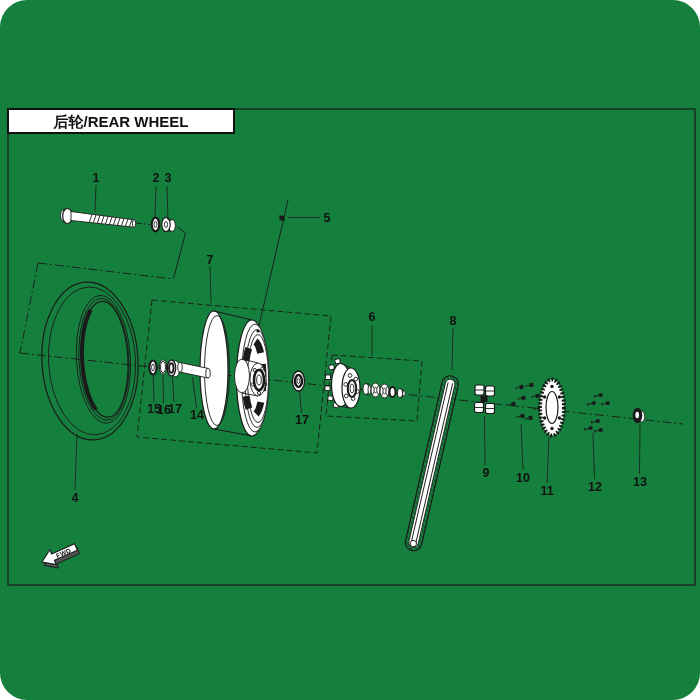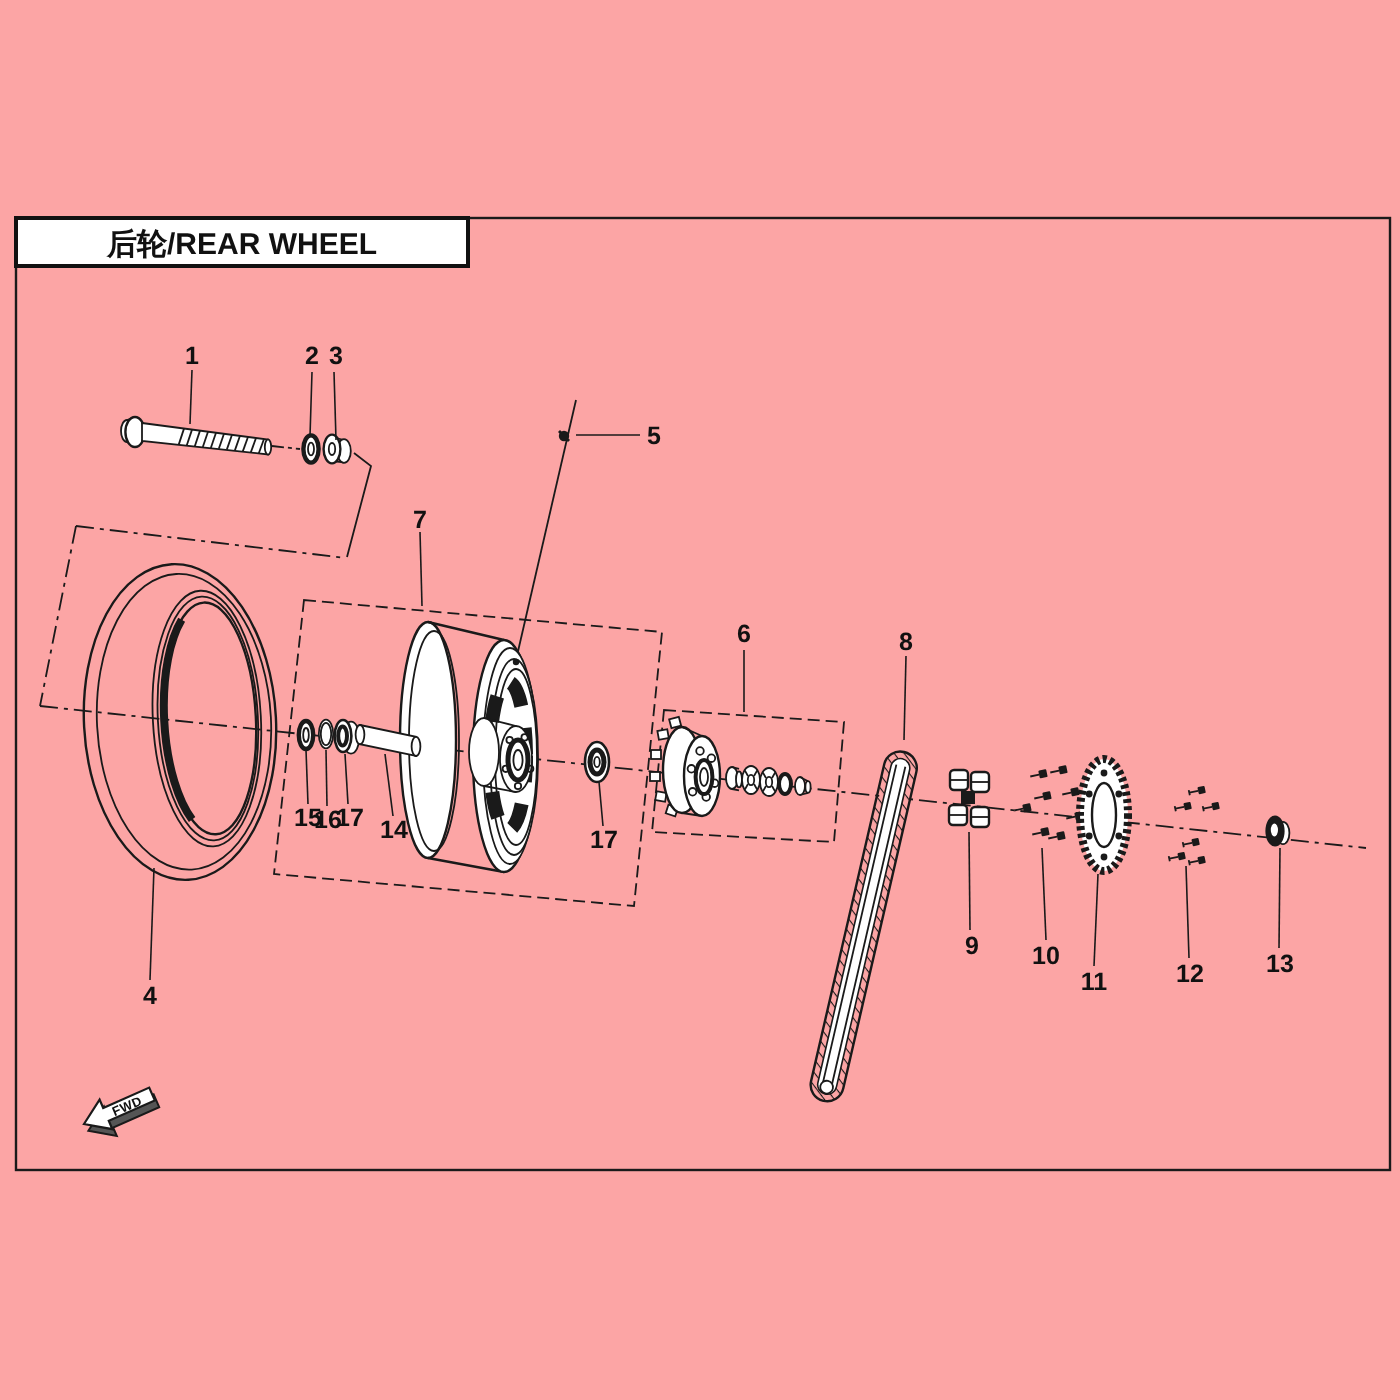--- a/index.html
+++ b/index.html
@@ -1,16 +1,16 @@
 <!DOCTYPE html>
 <html><head>
 <meta charset="utf-8">
 <style>
   html,body{margin:0;padding:0;background:#ffffff;}
-  .stage{width:700px;height:700px;position:relative;background:#fca5a5;font-family:"Liberation Sans",sans-serif;}
+  .stage{width:700px;height:700px;position:relative;background:#15803d;font-family:"Liberation Sans",sans-serif;border-radius:27px;}
   svg{display:block;}
   .callout{font-family:"Liberation Sans",sans-serif;font-size:12.5px;font-weight:bold;fill:#111;}
   .title-txt{font-family:"Liberation Sans",sans-serif;font-size:15px;font-weight:bold;fill:#111;}
   .fwd-txt{font-family:"Liberation Sans",sans-serif;font-size:6.5px;font-weight:bold;fill:#111;letter-spacing:.3px;}
   .ln{stroke:#1a1a1a;fill:none;}
   .thin{stroke-width:0.9;}
   .med{stroke-width:1.2;}
   .wfill{fill:#ffffff;}
 </style>
 </head>

